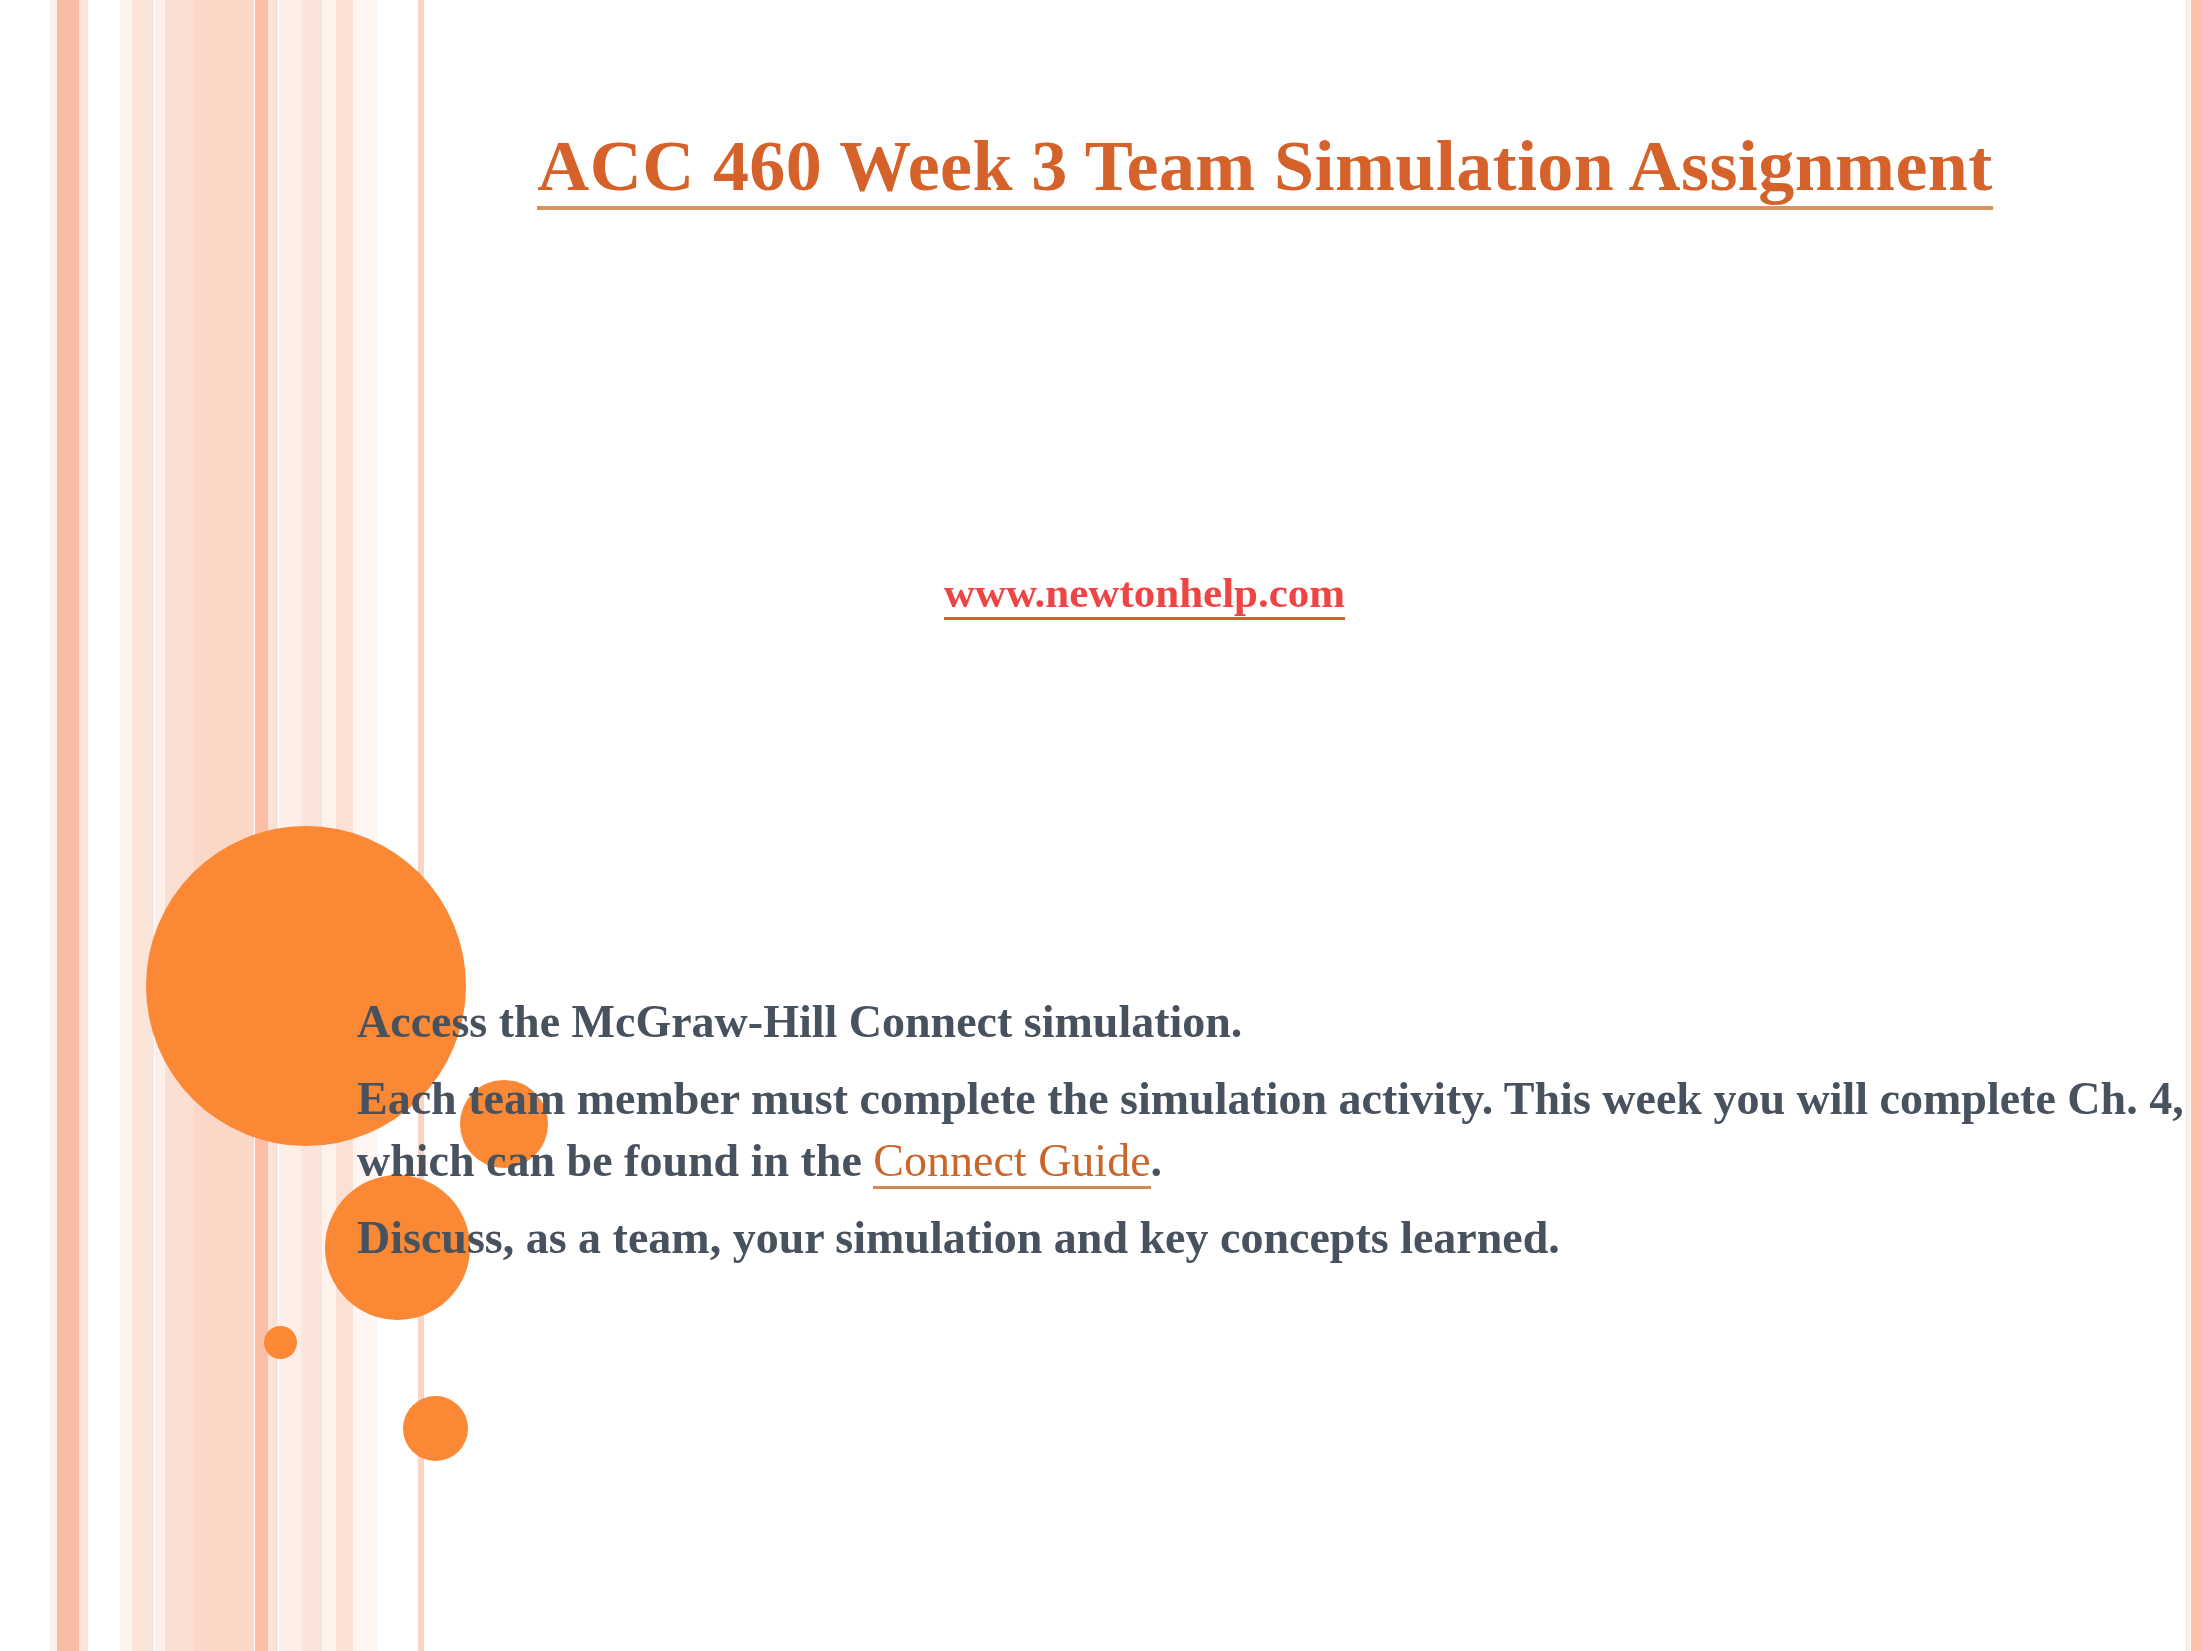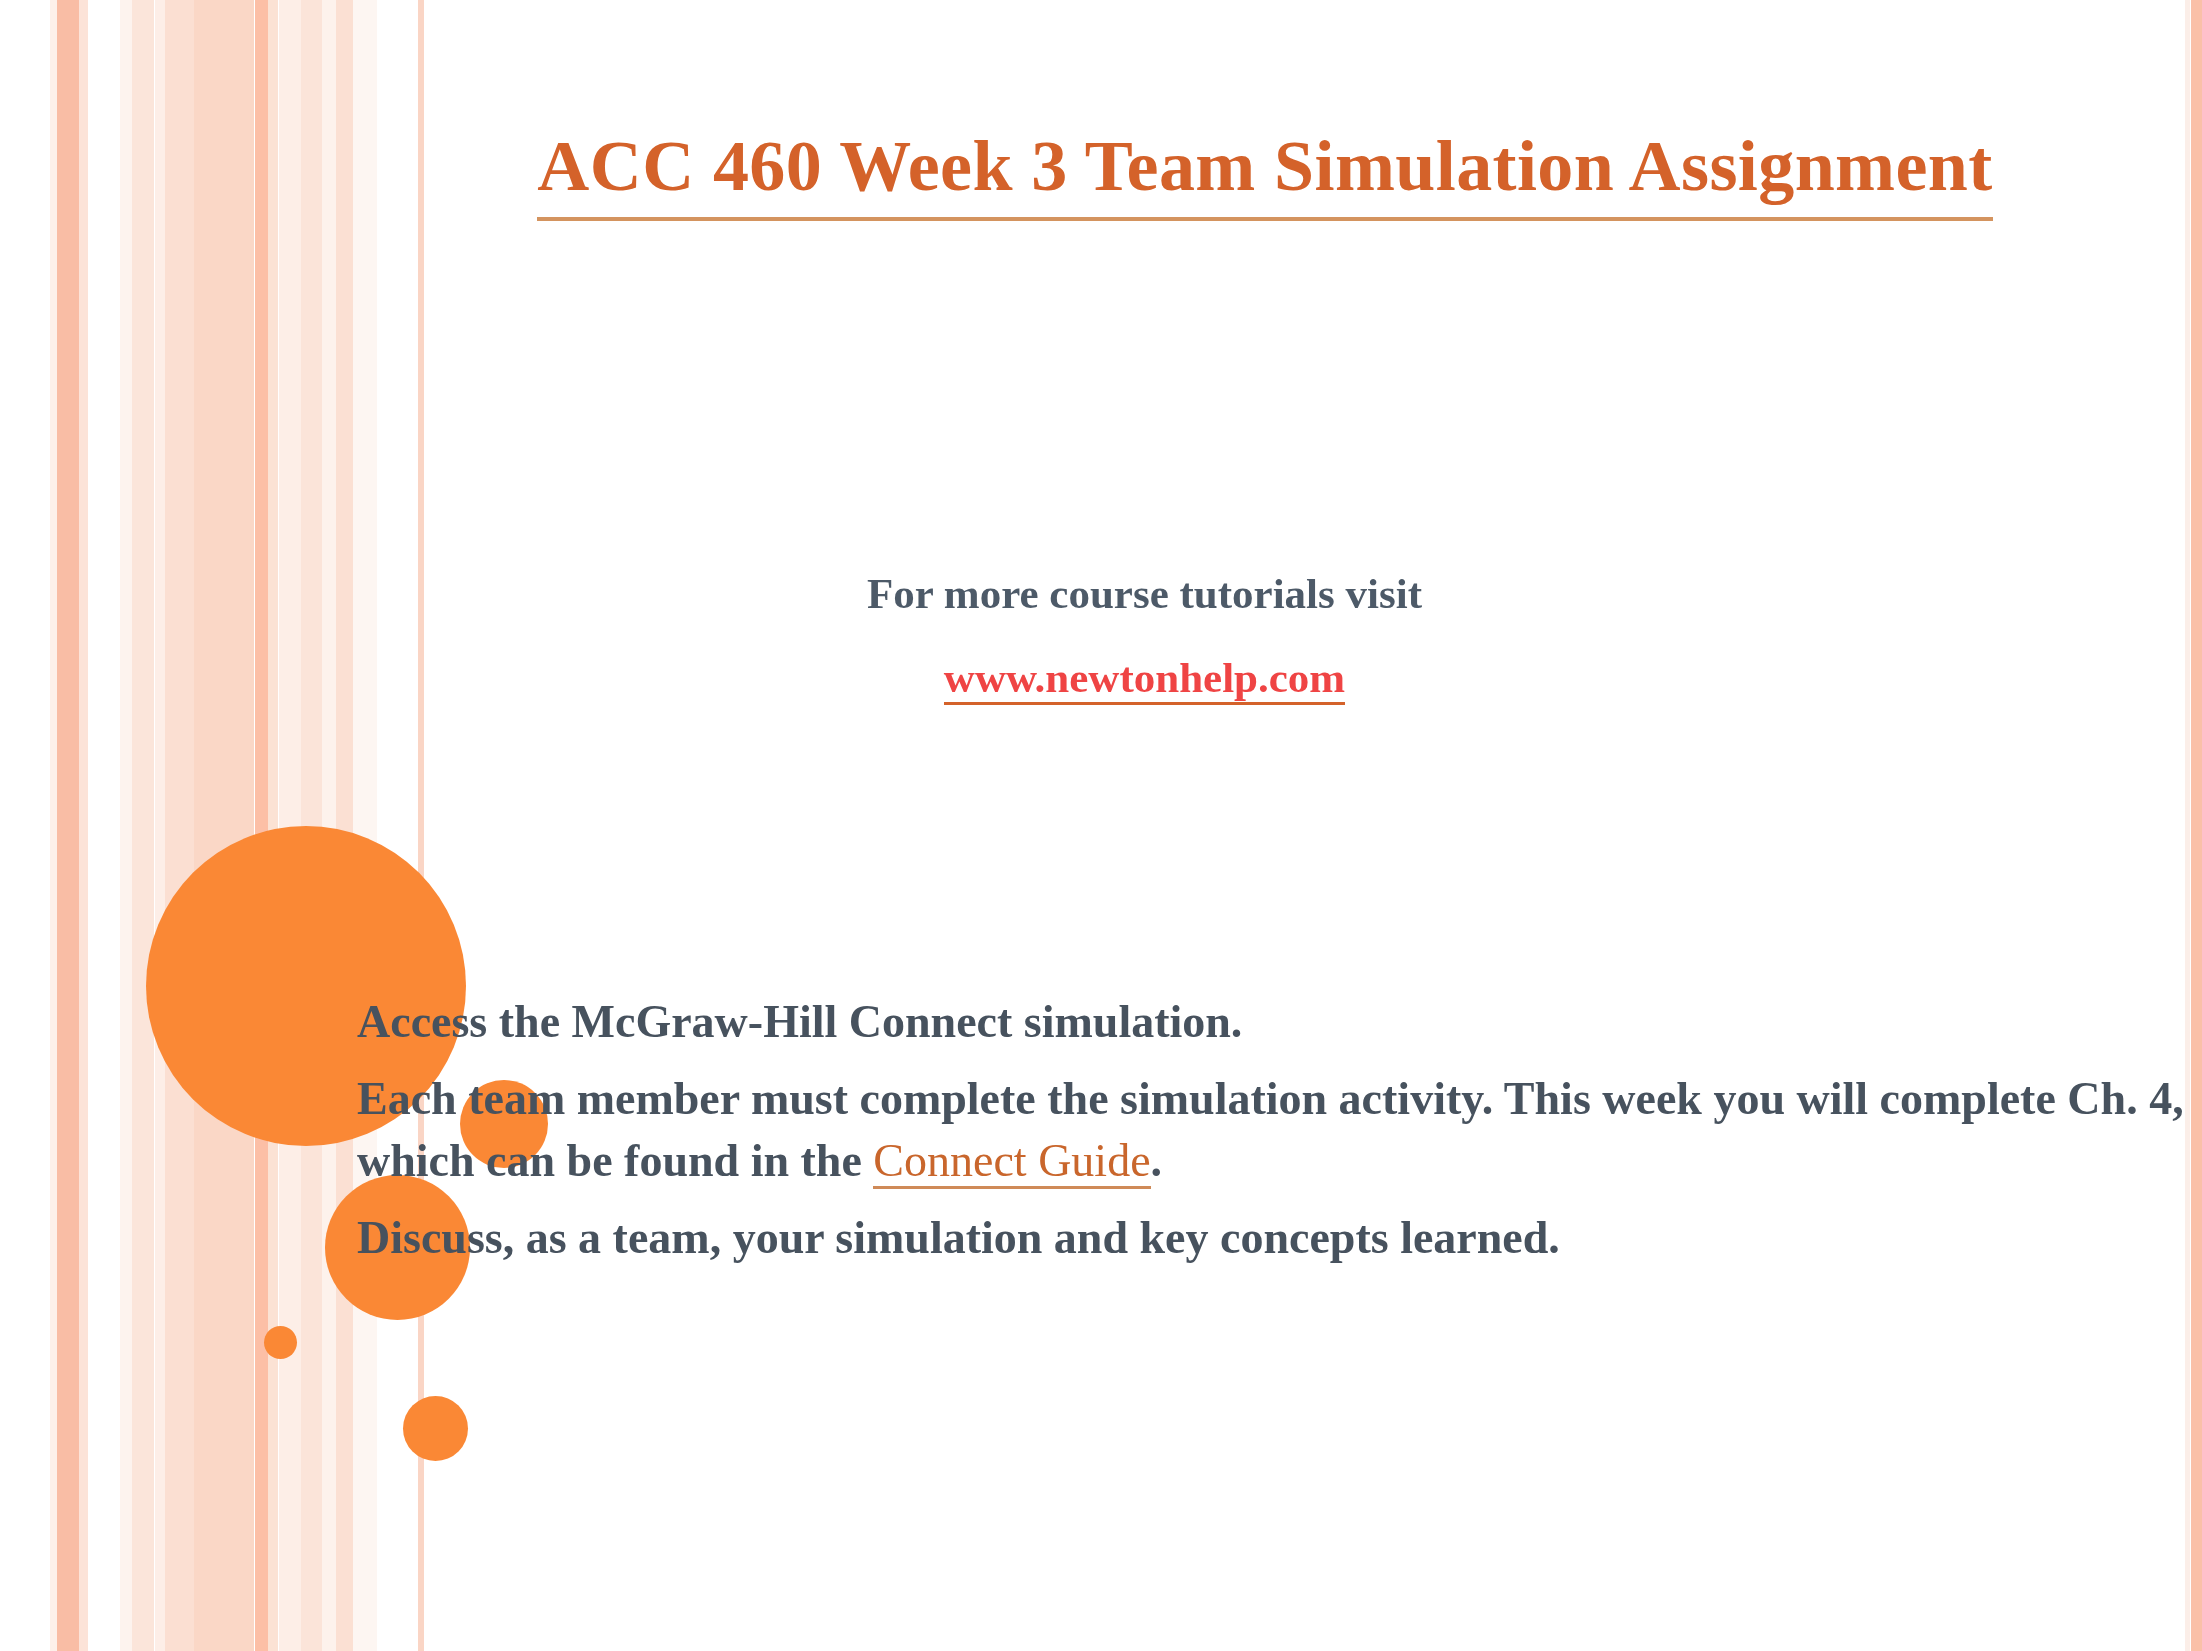--- a/index.html
+++ b/index.html
@@ -57,21 +57,21 @@
   }
   .title {
     display: inline-block;
     font-family: "Liberation Serif", "DejaVu Serif", serif;
     font-weight: bold;
     font-size: 72px;
     line-height: 1.05;
     color: #d4622a;
     letter-spacing: 0.4px;
     border-bottom: 4.3px solid #d4945f;
-    padding-bottom: 12px;
+    padding-bottom: 1px;
     white-space: nowrap;
   }
 
   
   .center-block {
     position: absolute;
     left: 379px;
     top: 568px;
     width: 1531px;
     text-align: center;
@@ -157,21 +157,20 @@
       <div class="circle" style="left: 325px; top: 1175px; width: 145px; height: 145px; background: rgb(250, 136, 53);"></div>
       <div class="circle" style="left: 264px; top: 1326px; width: 33px; height: 33px; background: rgb(250, 136, 53);"></div>
       <div class="circle" style="left: 403px; top: 1396px; width: 65px; height: 65px; background: rgb(250, 136, 53);"></div>
     </div>
 
   <div class="title-wrap">
     <span class="title">ACC 460 Week 3 Team Simulation Assignment</span>
   </div>
 
   <div class="center-block">
-    <div class="tagline">For more course tutorials visit</div>
     <a class="site-link" href="#">www.newtonhelp.com</a>
   </div>
 
   <div class="body-block">
 
     <p class="bullet-line">
       <span>Access the McGraw-Hill Connect simulation.</span>
     </p>
 
     <p class="bullet-line">

